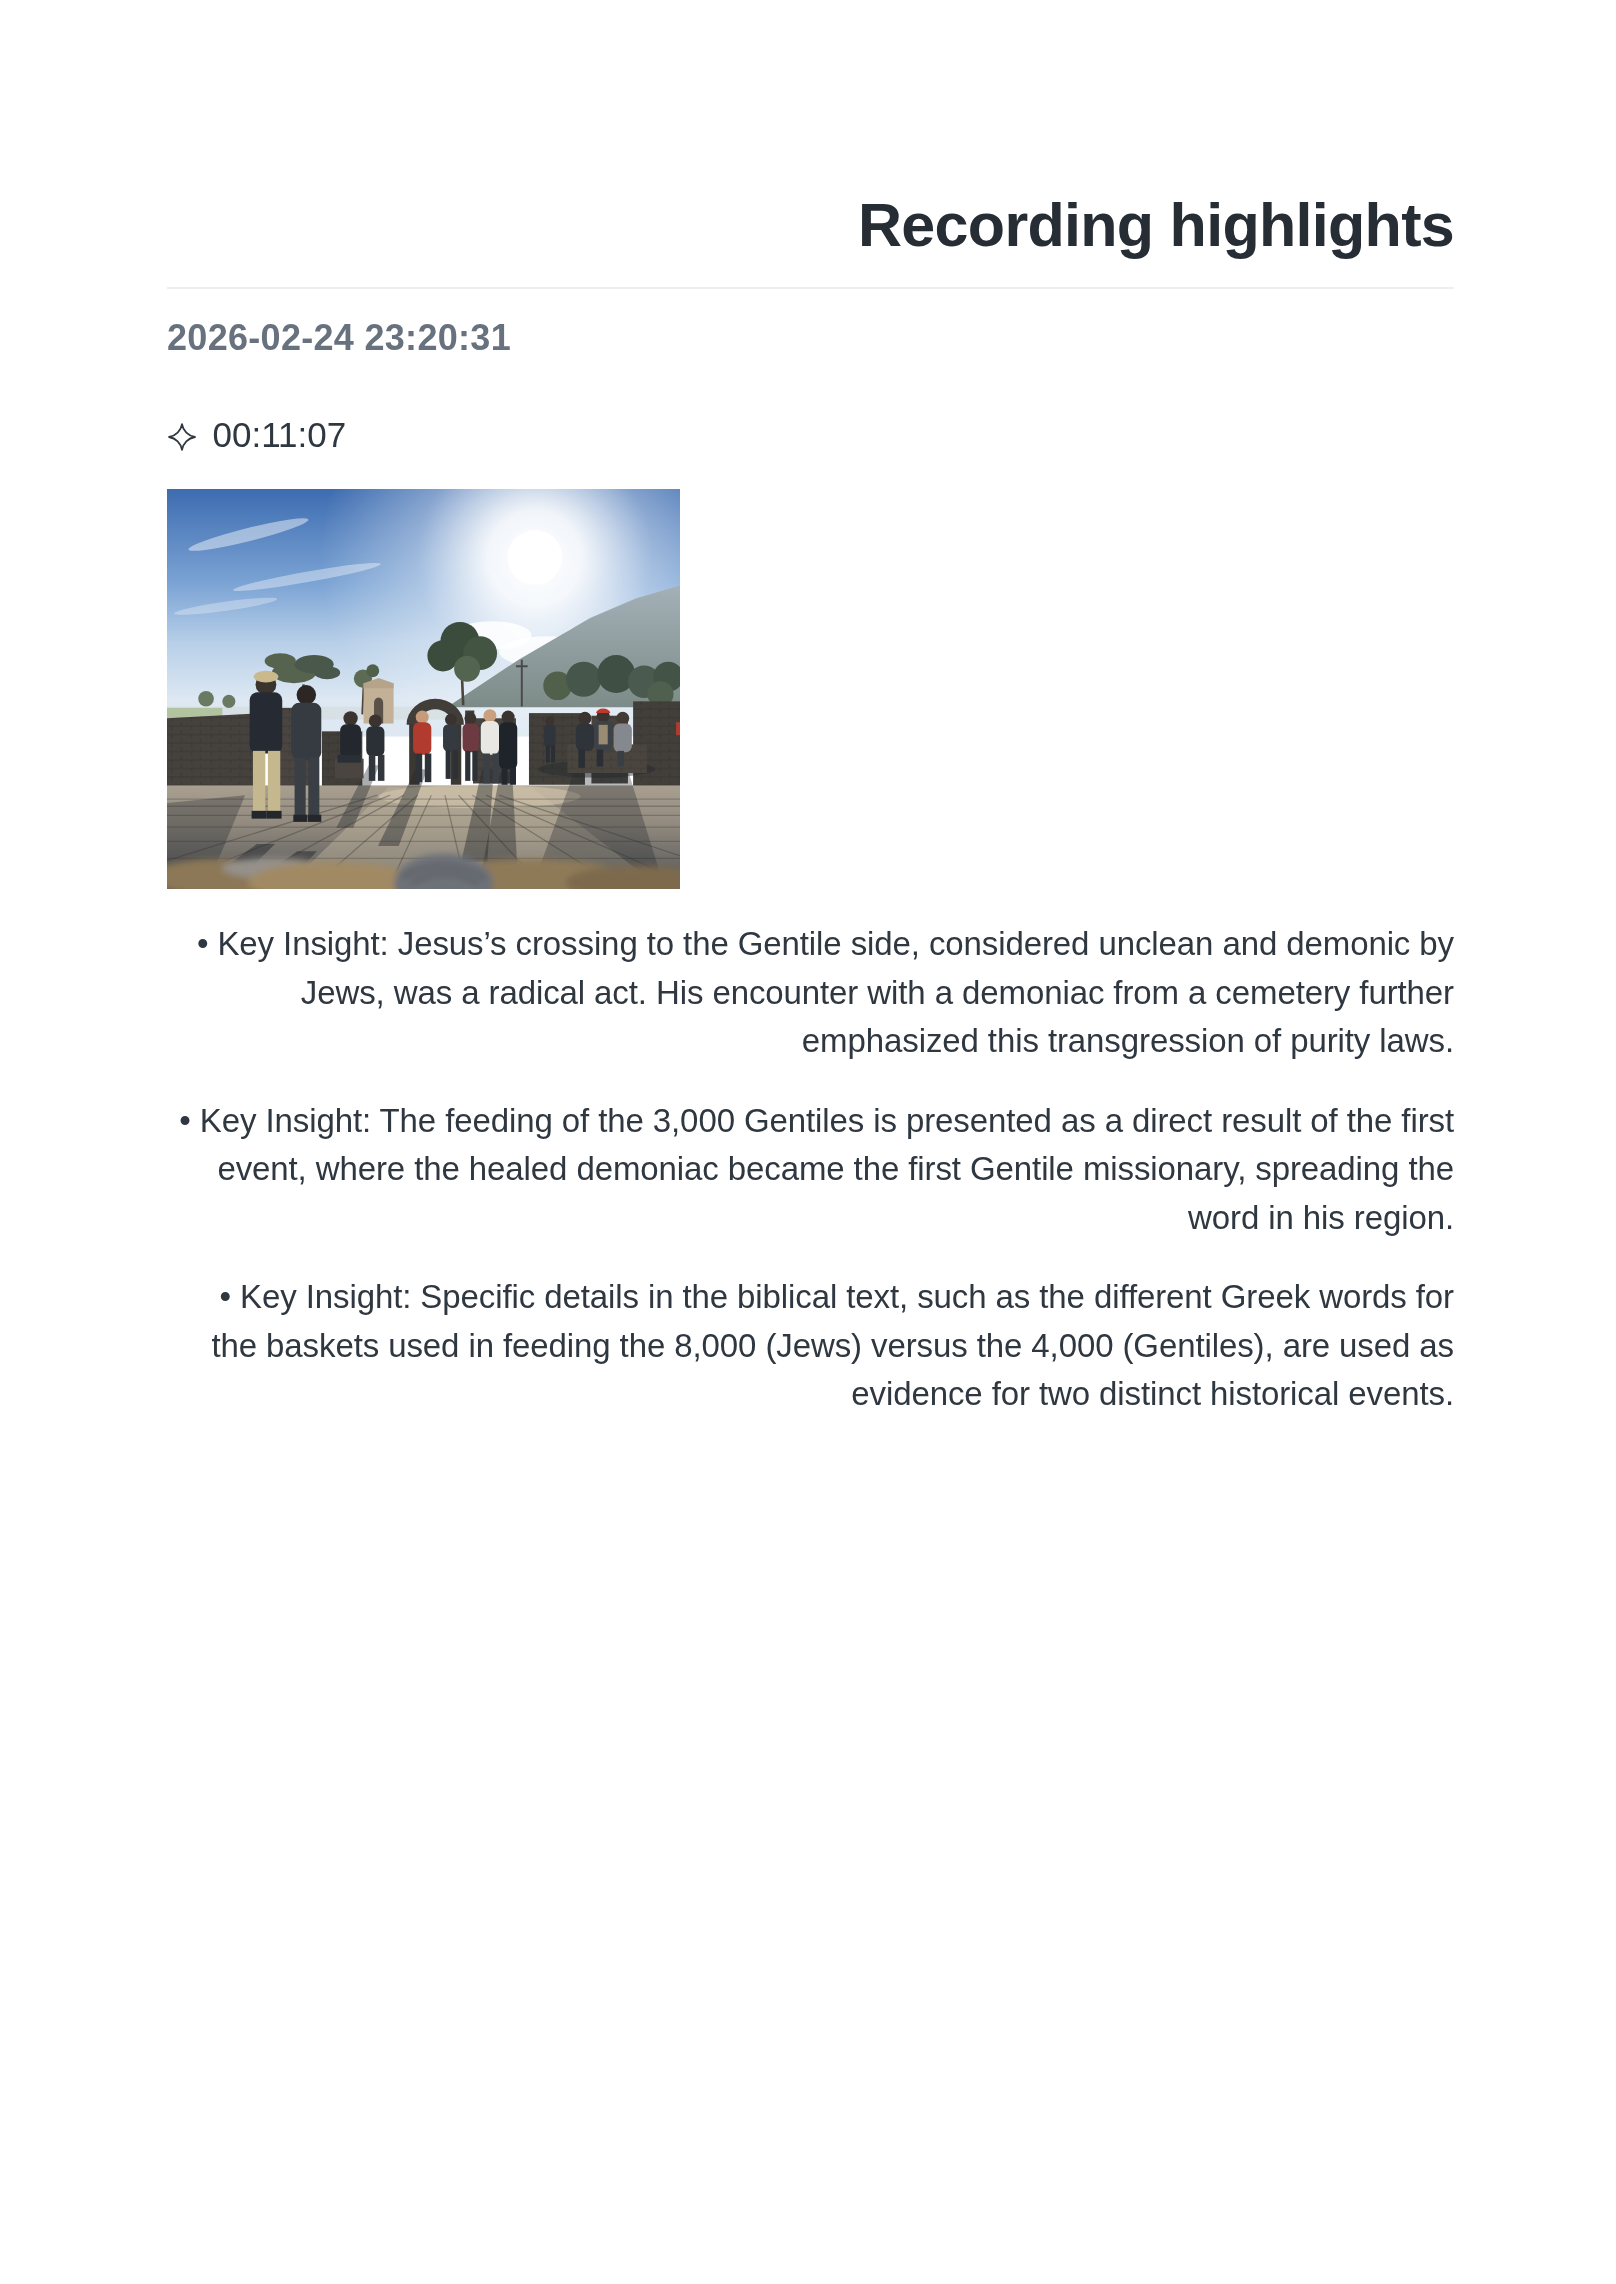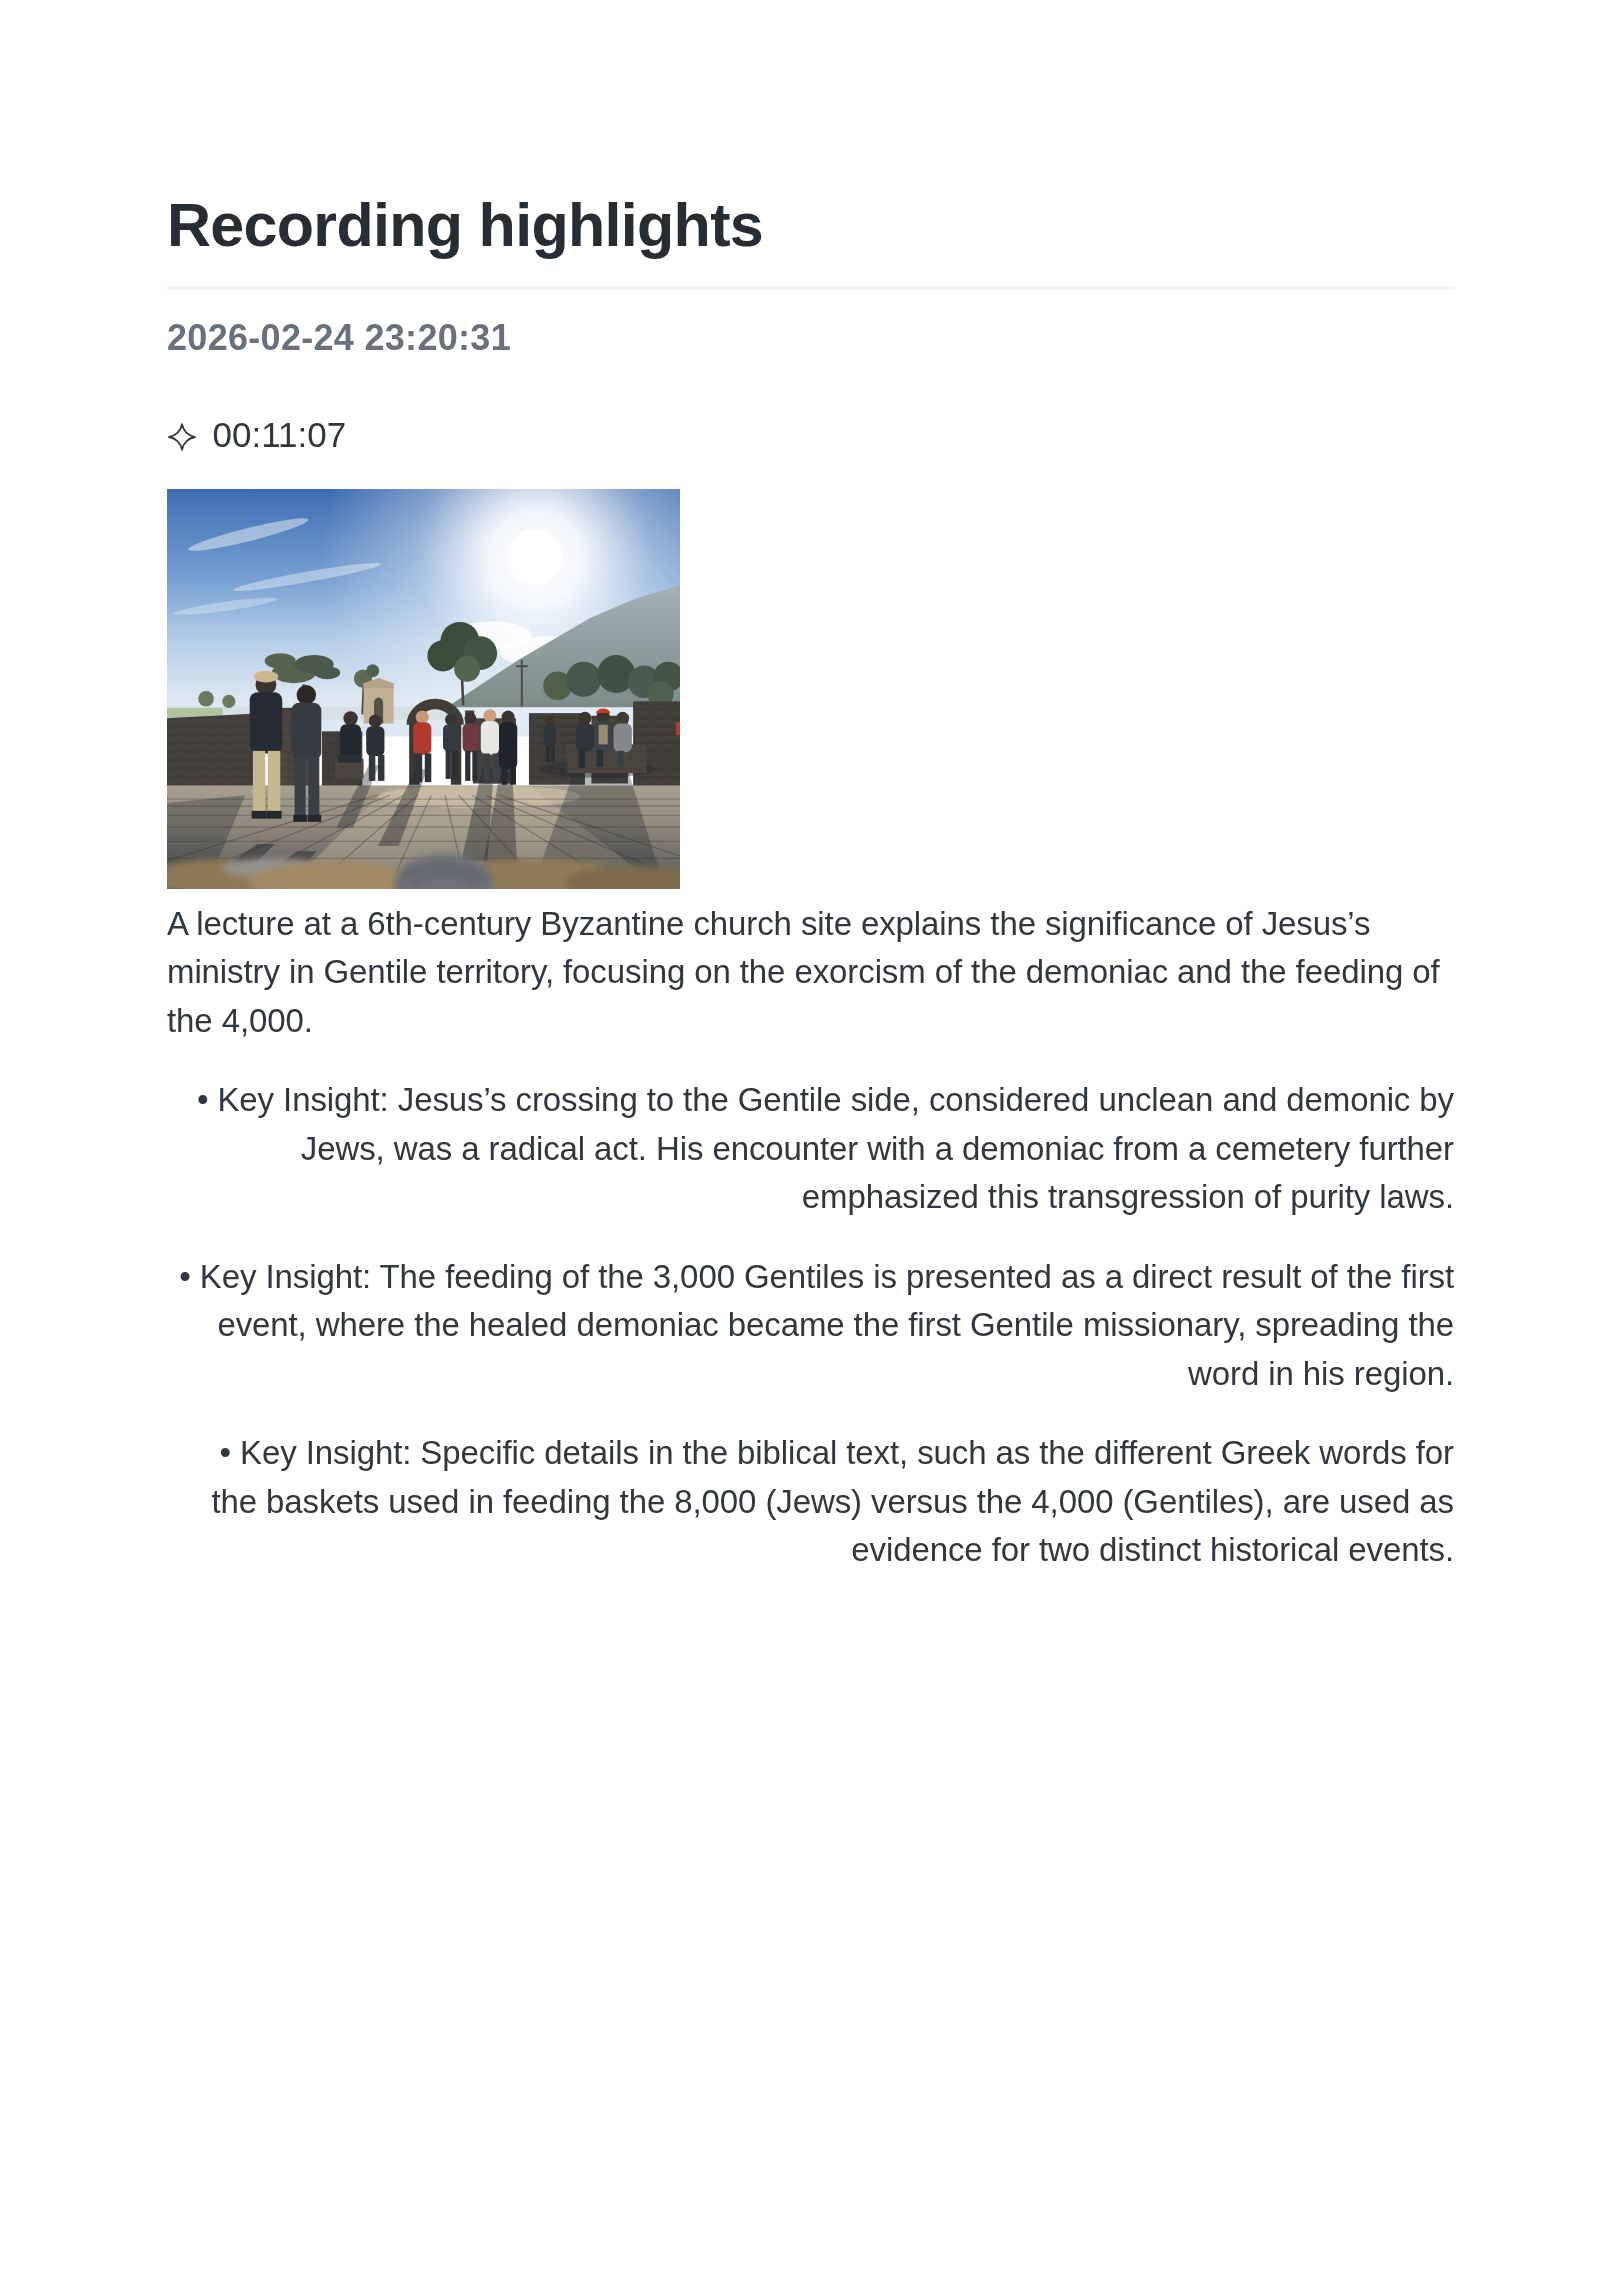--- a/index.html
+++ b/index.html
@@ -17,20 +17,21 @@
     height: 2284px;
     padding: 0 163px 0 167px;
   }
   .title {
     margin: 190px 0 0 0;
     font-size: 61px;
     line-height: 1.15;
     font-weight: 700;
     letter-spacing: -0.7px;
     color: #262d34;
+    text-align: right;
   }
   .divider {
     border: none;
     height: 0;
     border-top: 2px solid #eceef0;
     margin: 27px 0 0 0;
   }
   .timestamp {
     margin-top: 28px;
     font-size: 36px;
@@ -328,20 +329,19 @@
         <ellipse cx="165" cy="582" rx="80" ry="16" fill="#95918a"></ellipse>
         <ellipse cx="255" cy="604" rx="130" ry="32" fill="#a18a63"></ellipse>
         <ellipse cx="560" cy="598" rx="150" ry="30" fill="#8f7a58"></ellipse>
         <ellipse cx="722" cy="604" rx="110" ry="26" fill="#7d6a4e"></ellipse>
         <ellipse cx="425" cy="606" rx="76" ry="46" fill="#6d7178"></ellipse>
         <path d="M360 596 Q 425 560 490 598 M375 606 Q 425 574 478 606" stroke="#585c62" stroke-width="5" fill="none"></path>
       </g>
     </svg>
   </figure>
 
-  <p class="para summary">A lecture at a 6th-century Byzantine church site explains the significance of Jesus’s ministry in Gentile territory, focusing on the exorcism of the demoniac and the feeding of the 4,000.</p>
 
   <p class="para insight">• Key Insight: Jesus’s crossing to the Gentile side, considered unclean and demonic by Jews, was a radical act. His encounter with a demoniac from a cemetery further emphasized this transgression of purity laws.</p>
   <p class="para insight">• Key Insight: The feeding of the 3,000 Gentiles is presented as a direct result of the first event, where the healed demoniac became the first Gentile missionary, spreading the word in his region.</p>
   <p class="para insight">• Key Insight: Specific details in the biblical text, such as the different Greek words for the baskets used in feeding the 8,000 (Jews) versus the 4,000 (Gentiles), are used as evidence for two distinct historical events.</p>
 
 </main>
 
 
 </body></html>

